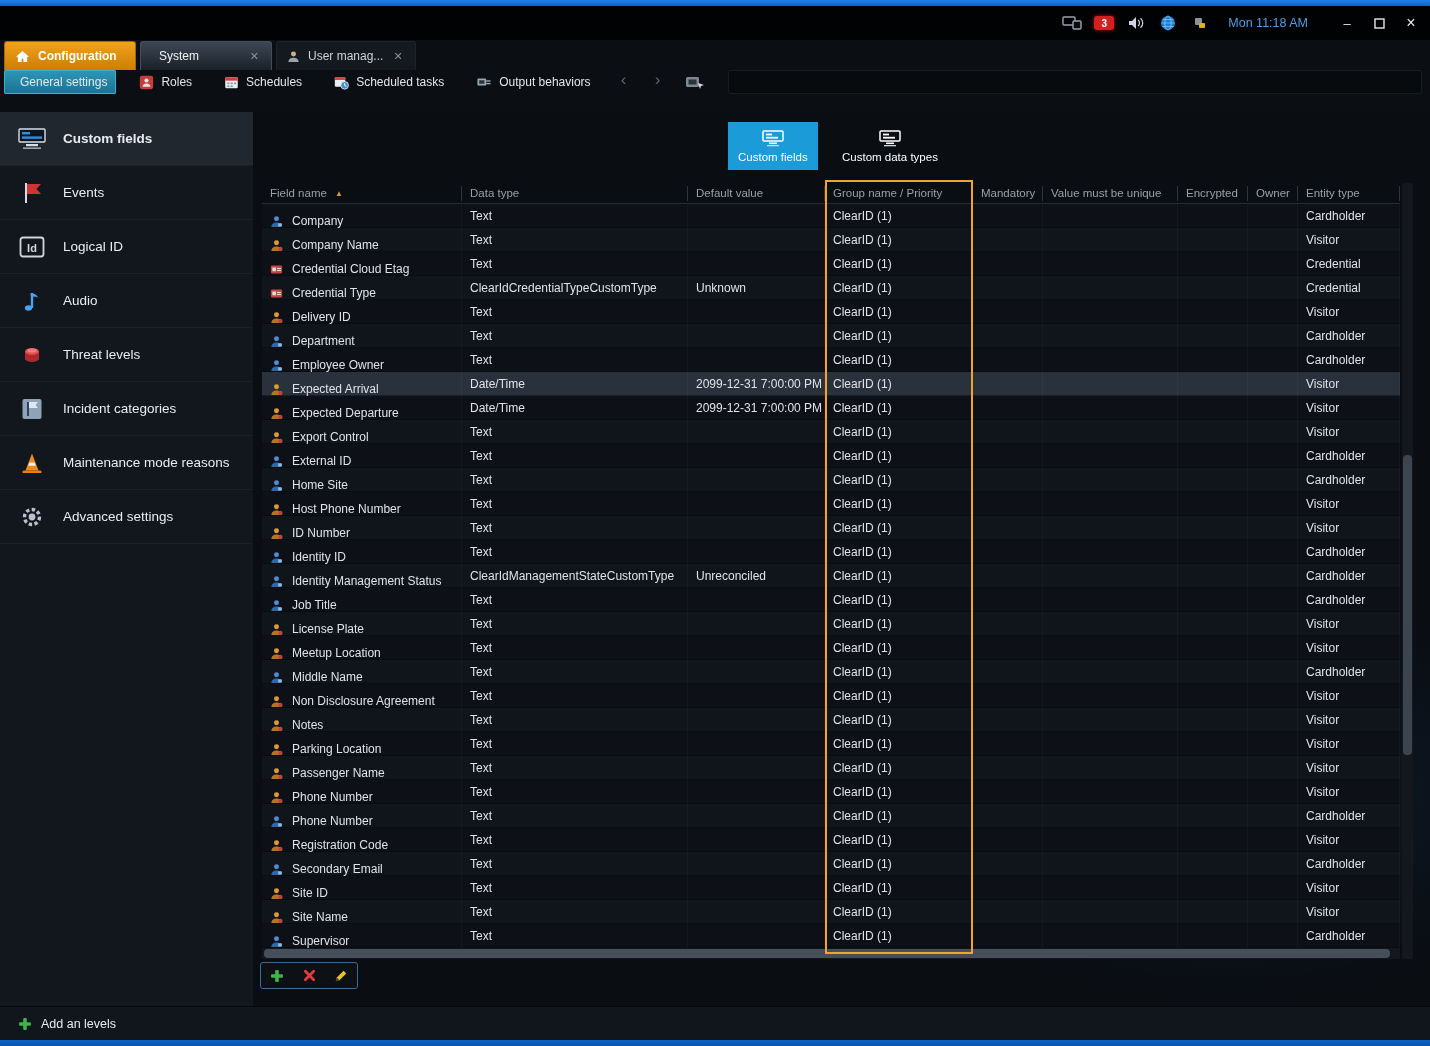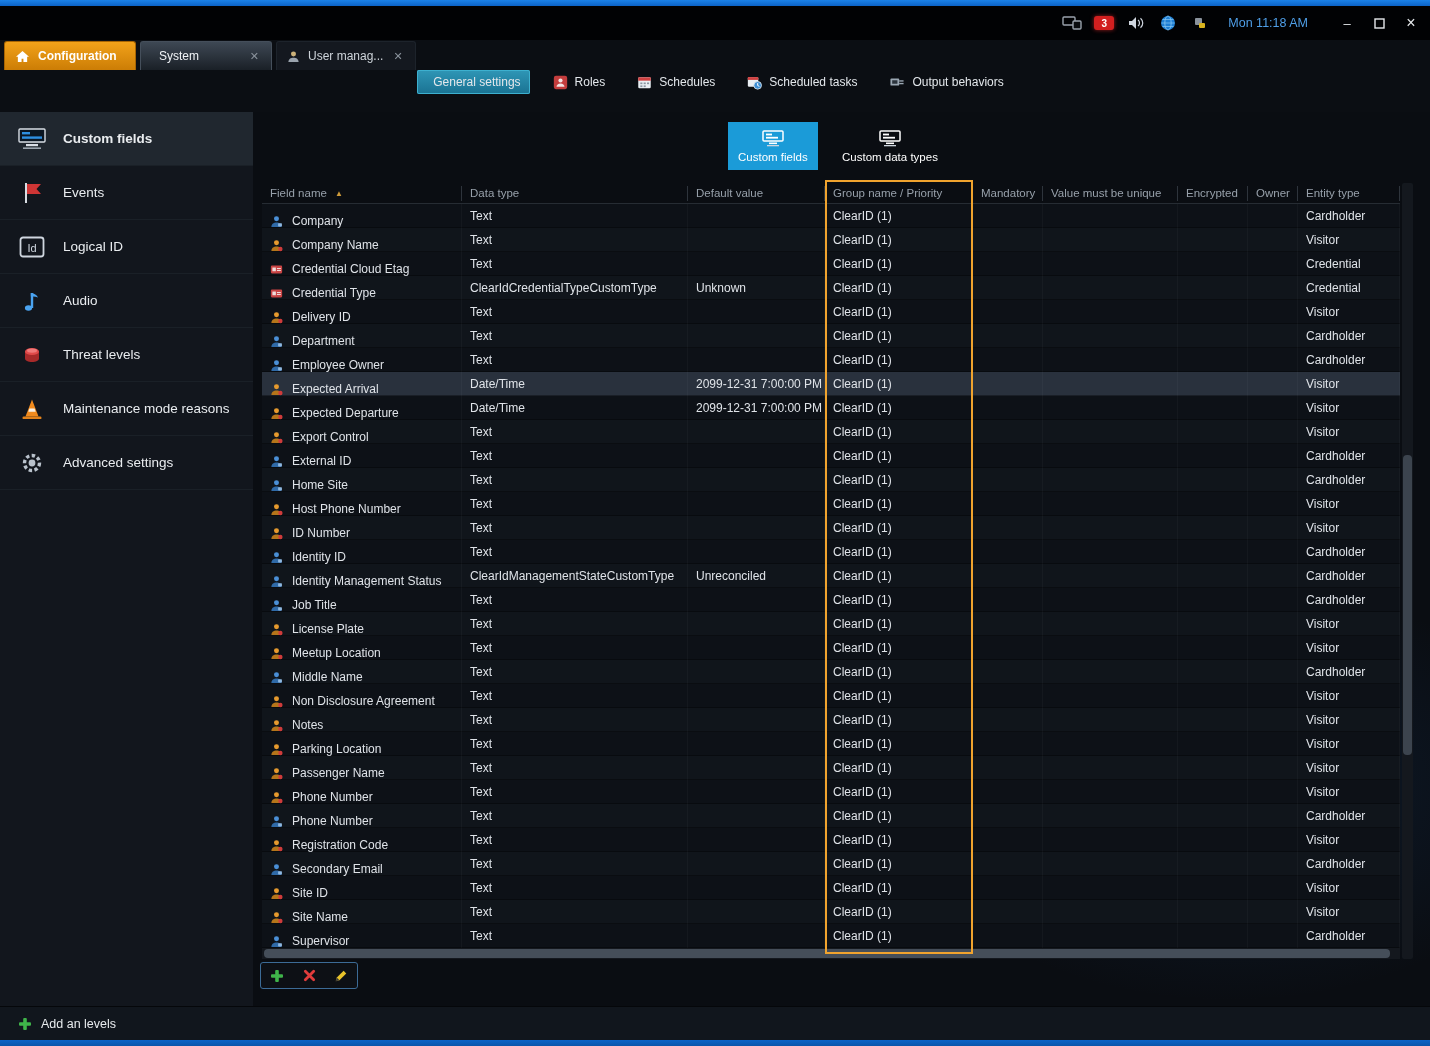--- a/index.html
+++ b/index.html
@@ -30,34 +30,34 @@
   .app-tab { height:29px; display:flex; align-items:center; gap:8px; padding:0 10px; font-size:12px;
     color:#cdd3d9; background:#14181f; border-radius:3px 3px 0 0; min-width:132px; border:1px solid #1d232b; border-bottom:none; }
   .app-tab.style-orange { background:linear-gradient(#f2a21a,#cc7d05); color:#fff; font-weight:bold; border-color:#a86503; }
   .app-tab.style-active { background:linear-gradient(#3e4854,#1a2027); color:#f0f3f6; border-color:#454f5b; }
   .tab-close { margin-left:auto; color:#8a929c; font-size:11px; line-height:1; padding:2px; }
   .orb { width:13px; height:13px; border-radius:50%;
     background:radial-gradient(circle at 35% 30%, #b8f0a0, #3fae3f 55%, #1c6e1c); box-shadow:0 0 3px rgba(80,200,80,.5); }
 
   
   .toolbar { position:absolute; top:70px; left:0; width:100%; height:42px; background:#0b0e13;
-    display:flex; align-items:center; padding:0 24px; gap:14px;flex-direction:column; }
+    display:flex; align-items:flex-start; padding:0 4px; gap:14px; }
   .tool-btn { height:24px; display:flex; align-items:center; gap:7px; padding:0 9px; font-size:12px;
     color:#e3e7eb; border-radius:2px; white-space:nowrap; }
   .tool-btn.selected { background:linear-gradient(#2f96b6,#1a7292); box-shadow:inset 0 0 0 1px #3db0cf; }
   .nav-arrow { color:#5c646e; font-size:17px; width:20px; text-align:center; line-height:20px; }
   .tool-ico-btn { display:flex; align-items:center; justify-content:center; width:26px; height:24px; }
   .toolbar-field { flex:1; height:24px; background:#080b0e; border:1px solid #171c22; border-radius:2px; margin-left:6px; margin-right:4px; }
 
   
   .sidebar { position:absolute; left:0; top:112px; width:253px; bottom:40px; background:#12161d; }
   .side-item { height:54px; display:flex; align-items:center; gap:15px; padding-left:16px;
     border-bottom:1px solid #1a2027; font-size:13.5px; color:#e9ecef; }
   .side-item.selected { background:#20272f; font-weight:bold; }
-  .side-ico { width:32px; display:flex; align-items:center; justify-content:center; flex:0 0 32px; }
+  .side-ico { width:32px; display:flex; align-items:center; justify-content:center; flex:0 0 32px;font-weight:bold; }
 
   
   .main { position:absolute; left:253px; top:112px; right:0; bottom:40px;
     background:radial-gradient(ellipse 480px 300px at 83% 76%, rgba(30,85,150,.20), transparent 70%), #0a0d12; }
 
   .view-tab { position:absolute; top:10px; height:48px; display:flex; flex-direction:column; align-items:center;
     justify-content:center; gap:4px; font-size:11.5px; color:#fff; padding:0 10px; }
   .view-tab.selected { background:#1b9bd8; }
   .view-tab .vt-ico { height:17px; display:flex; align-items:center; }
 
@@ -280,20 +280,30 @@
           <svg width="24" height="24" viewBox="0 0 24 24">
             <path d="M5 8.5v7c0 2 3.1 3.6 7 3.6s7-1.6 7-3.6v-7z" fill="#a82a2a"></path>
             <ellipse cx="12" cy="8.5" rx="7" ry="3.6" fill="#e14b4b"></ellipse>
             <ellipse cx="12" cy="7.6" rx="5" ry="2.2" fill="#f07a7a"></ellipse>
           </svg>
         </span>
         <span>Threat levels</span>
       </div>
       <div class="side-item">
         <span class="side-ico">
+          <svg width="22" height="24" viewBox="0 0 22 24">
+            <rect x="1.5" y="2" width="19" height="20" rx="2" fill="#8fa3b8"></rect>
+            <rect x="6" y="5" width="2" height="14" fill="#2e425c"></rect>
+            <path d="M8 5h9l-2.5 3L17 11H8z" fill="#dfe8f2"></path>
+          </svg>
+        </span>
+        <span>Incident categories</span>
+      </div>
+      <div class="side-item">
+        <span class="side-ico">
           <svg width="24" height="24" viewBox="0 0 24 24">
             <path d="M12 2.5l6.5 17h-13z" fill="#f08a1d"></path>
             <path d="M9.4 11.5h5.2l1.1 3.2H8.3z" fill="#f6f0e6"></path>
             <rect x="2.5" y="19.5" width="19" height="2.6" rx="1.2" fill="#e2821a"></rect>
           </svg>
         </span>
         <span>Maintenance mode reasons</span>
       </div>
       <div class="side-item">
         <span class="side-ico">

